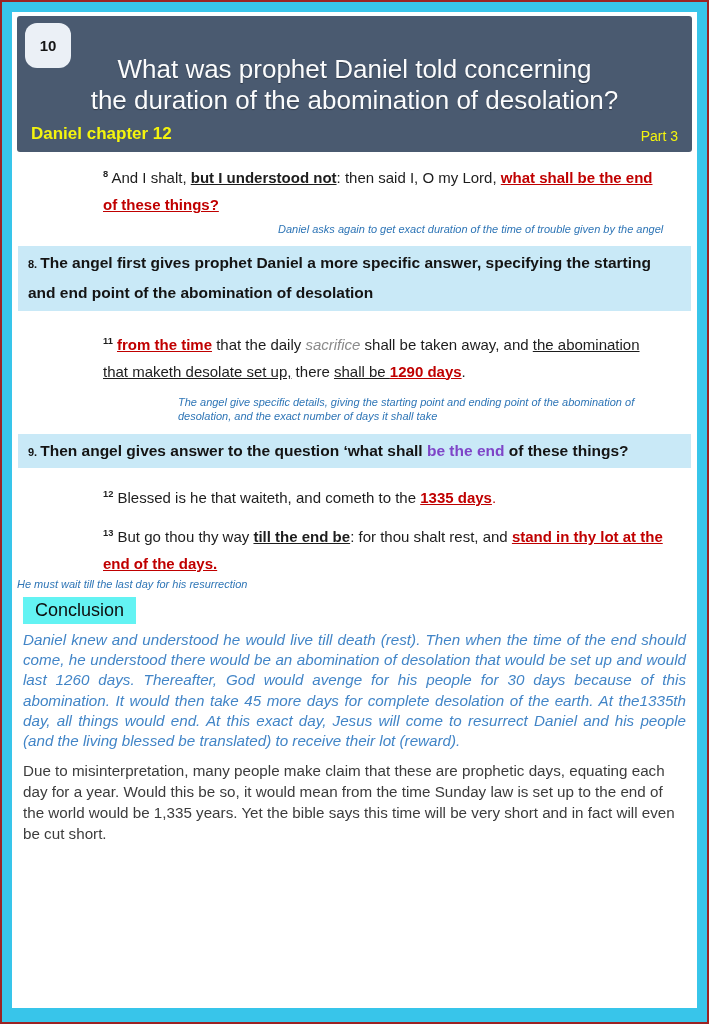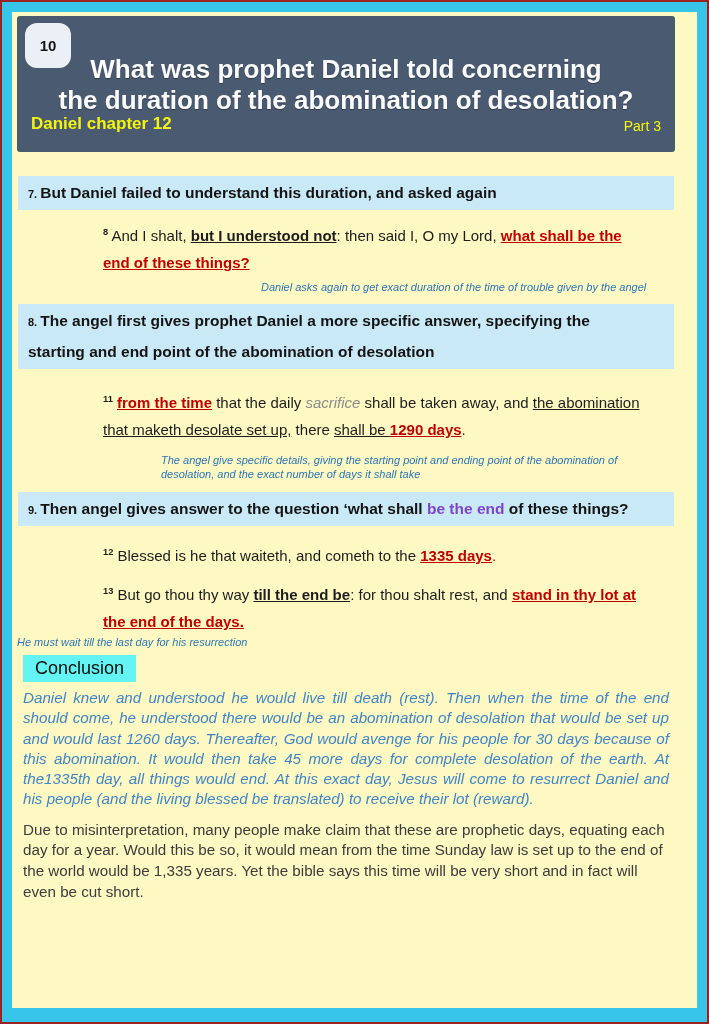--- a/index.html
+++ b/index.html
@@ -7,47 +7,47 @@
   .frame-outer {
     width:709px; height:1024px;
     border:2px solid #9c2323;
     background:#38c5ea;
     font-family:"Liberation Sans", sans-serif;
   }
   .frame-inner {
     width:100%; height:100%;
     border:10px solid #38c5ea;
     border-bottom-width:14px;
-    background:#fef9c3;
+    background:#ffffff;
     overflow:hidden;
-    padding:4px 22px 0 5px;
+    padding:4px 5px 0 5px;
   }
   
   .header {
     position:relative;
     background:#4a5a70;
     border-radius:3px;
     height:136px;
     padding:6px 12px 8px;
   }
   .badge {
     position:absolute; top:7px; left:8px;
     width:46px; height:45px;
     background:#ebf0f6;
     border-radius:12px;
     display:flex; align-items:center; justify-content:center;
     font-weight:bold; font-size:15px; color:#151515;
   }
   .title {
-    text-align:center; color:#fbfcfd; font-weight:bold;
+    text-align:center; color:#fbfcfd; font-weight:normal;
     font-size:26px; line-height:1.2; margin-top:32px;
     text-shadow:0 1px 1px rgba(0,0,0,.35);
   }
   .subtitle-row {
-    position:absolute; left:14px; right:14px; bottom:18px;
+    position:absolute; left:14px; right:14px; bottom:8px;
     display:flex; justify-content:space-between; align-items:flex-end;
   }
   .subtitle-left { color:#f4f40e; font-weight:bold; font-size:17px; }
   .subtitle-right { color:#f4f40e; font-weight:normal; font-size:14px; }
   
   .section-bar {
     background:#c9e9f7;
     margin:0 1px;
     padding:2px 14px 2px 10px;
     font-weight:bold; font-size:15.5px; color:#141414;
@@ -102,21 +102,20 @@
         <div>What was prophet Daniel told concerning</div>
         <div>the duration of the abomination of desolation?</div>
       </div>
       <div class="subtitle-row">
         <span class="subtitle-left">Daniel chapter 12</span>
         <span class="subtitle-right">Part 3</span>
       </div>
     </div>
 
     <div>
-      <div class="section-bar" style="margin-top:24px"><span class="num">7. </span><span>But Daniel failed to understand this duration, and asked again</span></div>
       <div class="verse"><span class="sup">8</span><span> And I shalt, </span><span class="b u">but I understood not</span><span>: then said I, O my Lord, </span><span class="b u red">what shall be the end of these things?</span></div>
       <div class="note" style="max-width:400px"><span>Daniel asks again to get exact duration of the time of trouble given by the angel</span></div>
     </div>
 
     <div>
       <div class="section-bar" style="margin-top:8px; padding-right:34px"><span class="num">8. </span><span>The angel first gives prophet Daniel a more specific answer, specifying the starting and end point of the abomination of desolation</span></div>
       <div class="verse" style="margin-top:20px"><span class="sup">11</span><span> </span><span class="b u red">from the time</span><span> that the daily </span><span class="i gray">sacrifice</span><span> shall be taken away, and </span><span class="u">the abomination that maketh desolate set up,</span><span> there </span><span class="u">shall be </span><span class="b u red">1290 days</span><span>.</span></div>
       <div class="note" style="max-width:500px; margin-top:10px"><span>The angel give specific details, giving the starting point and ending point of the abomination of desolation, and the exact number of days it shall take</span></div>
     </div>
 

